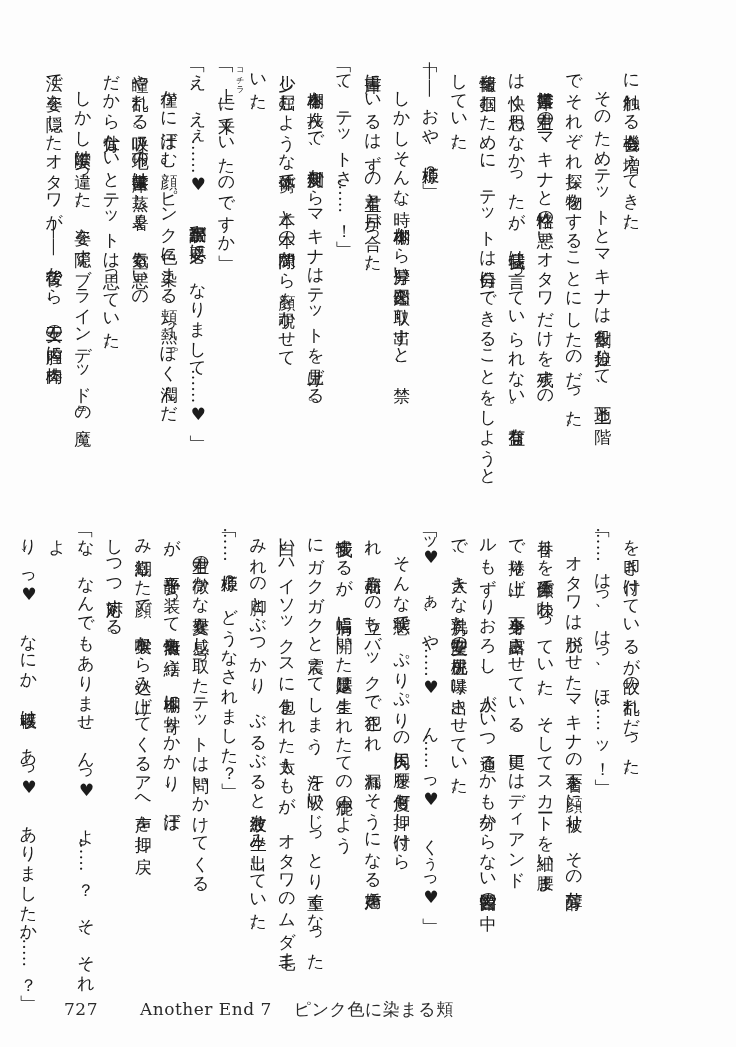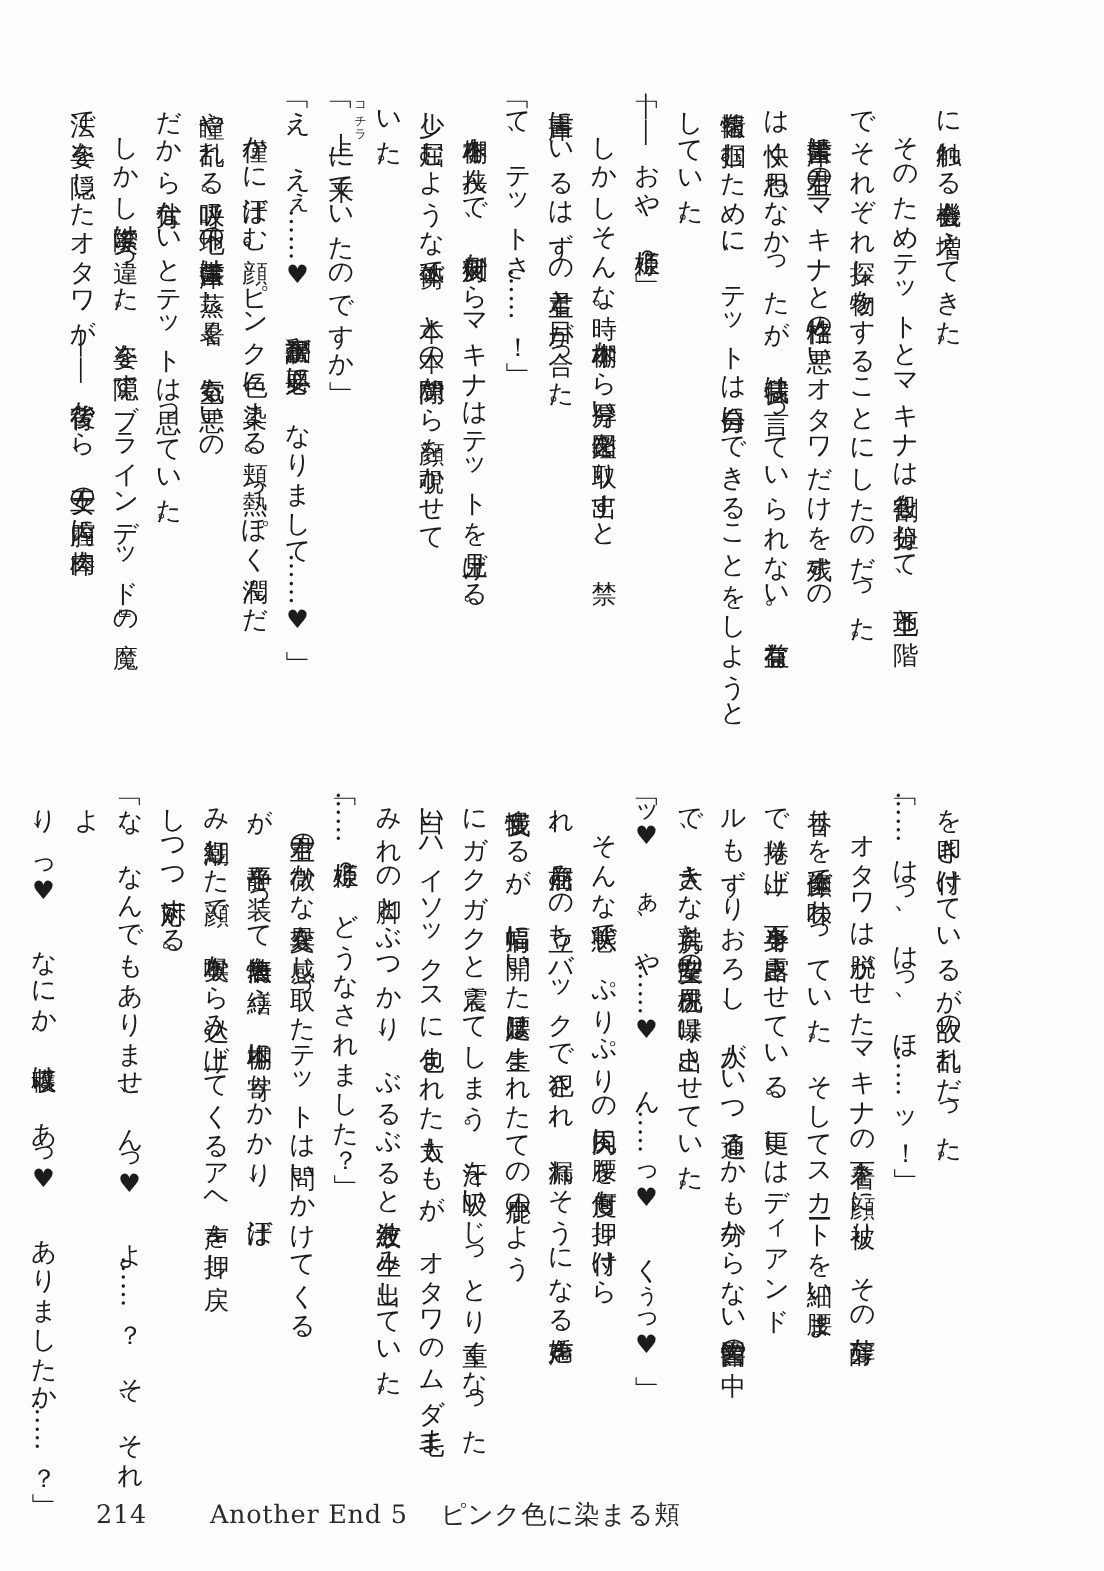--- a/index.html
+++ b/index.html
@@ -113,16 +113,16 @@
       <p>「……姫様？　どうなされました？」</p>
       <p class="indent">主君の微かな異変を感じ取ったテットは問いかけてくる</p>
       <p>が、平静を装って無表情を繕う。本棚に寄りかかり、汗ば</p>
       <p>み紅潮した顔で、喉奥から込み上げてくるアヘ声を押し戻</p>
       <p>しつつ応対する。</p>
       <p>「な、なんでもありませ、んっ♥　よ……？　そ、それよ</p>
       <p>り、っ♥　なにか、収穫は、あっ♥　ありましたか……？」</p>
     </div>
 
   <div class="footer">
-    <span class="page-num">214</span><span class="title-en">Another End 5</span><span class="title-jp">ピンク色に染まる頬</span>
+    <span class="page-num">727</span><span class="title-en">Another End 7</span><span class="title-jp">ピンク色に染まる頬</span>
   </div>
 
 </div>
 
 </body></html>

